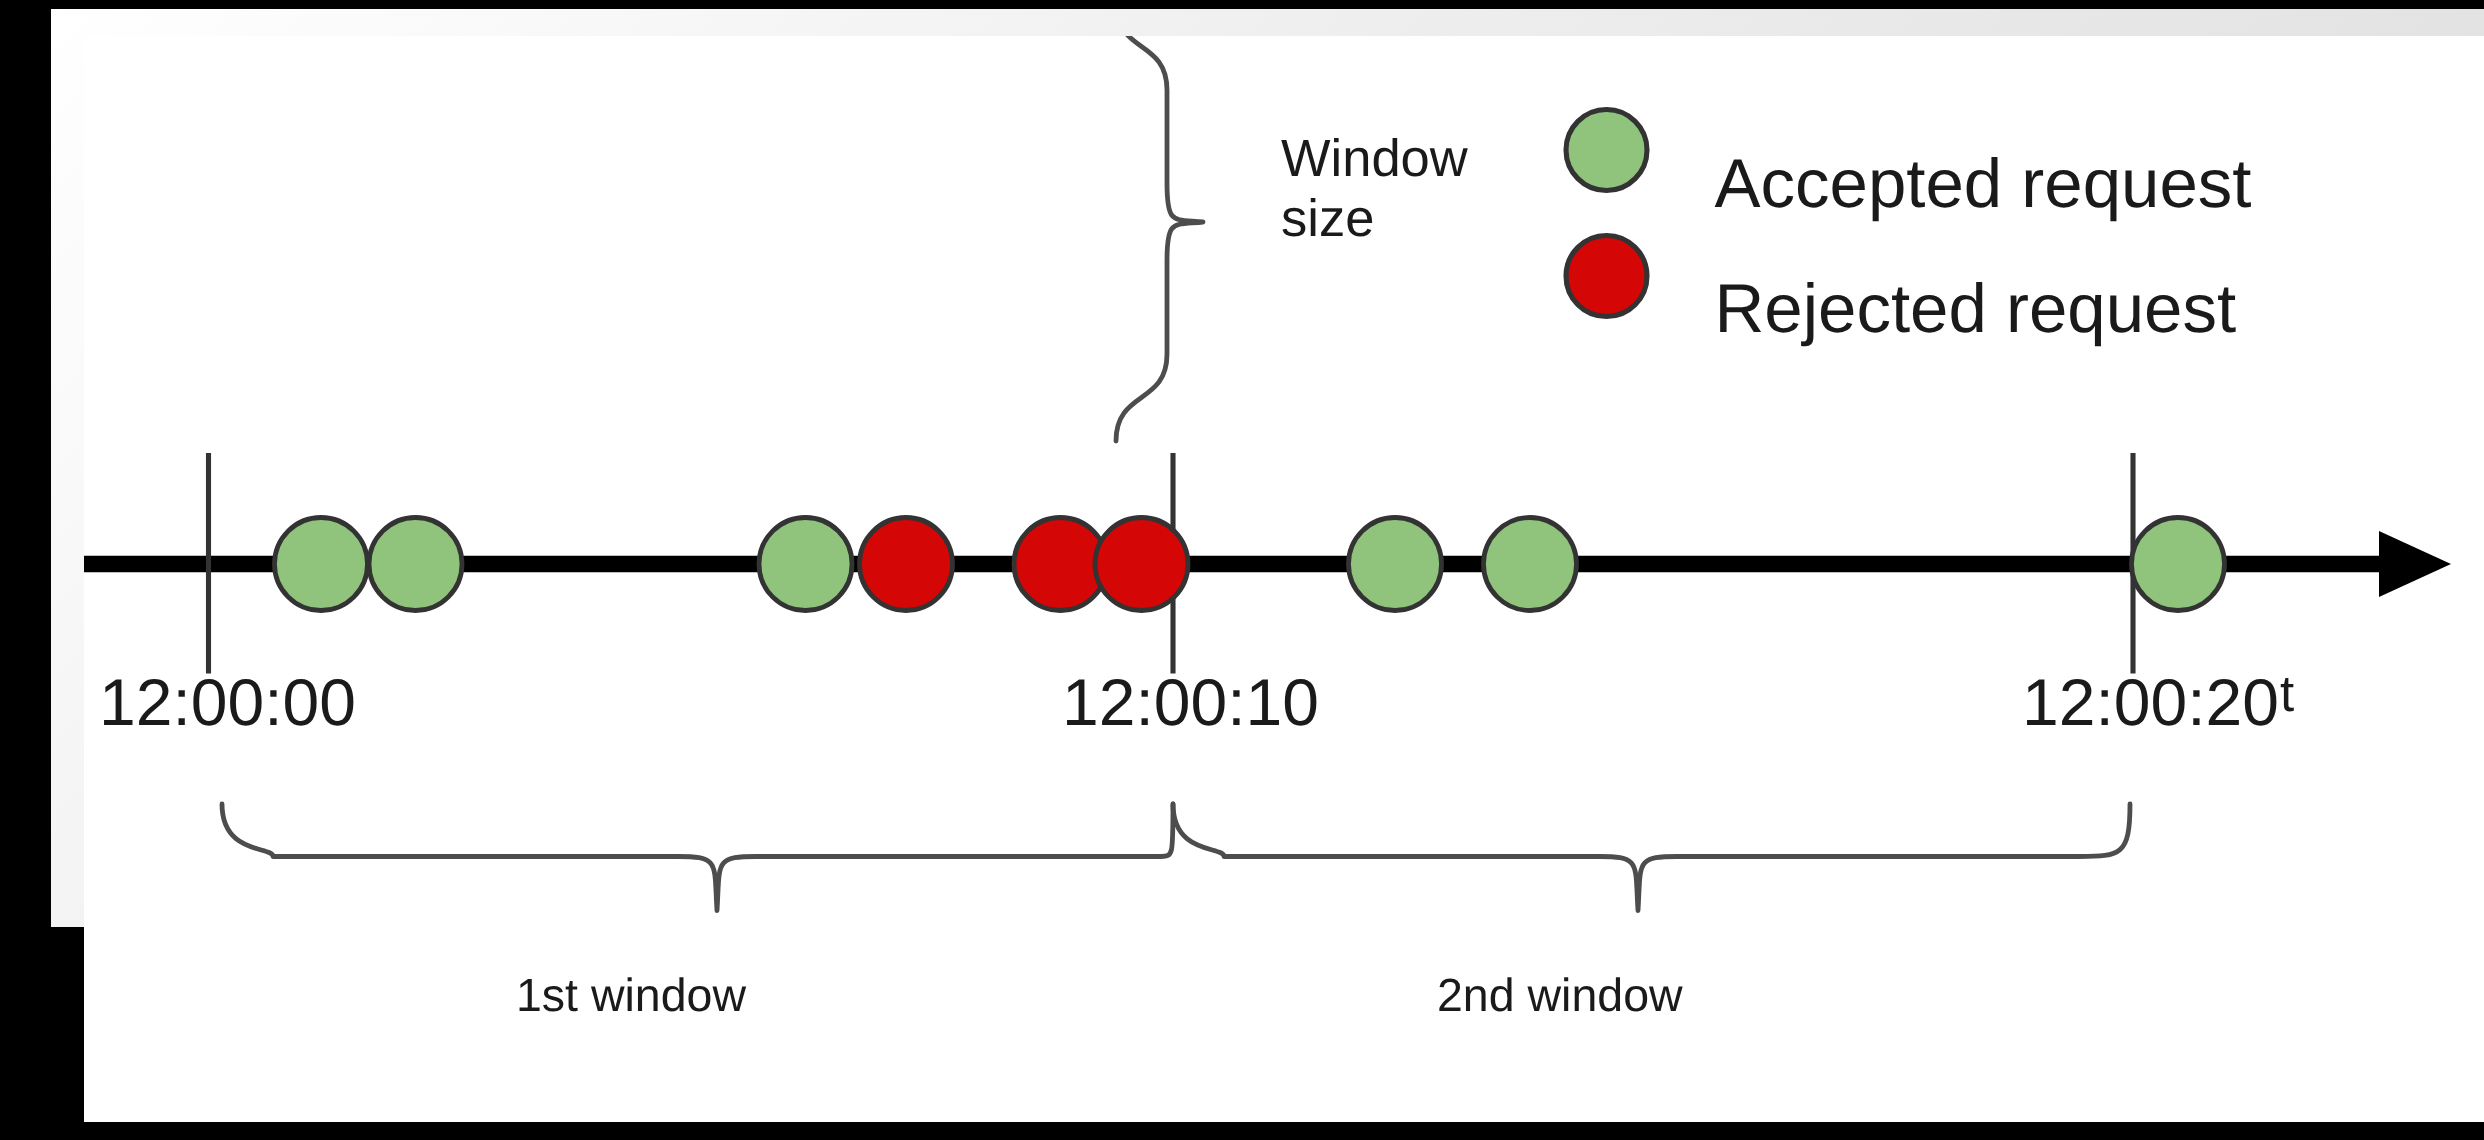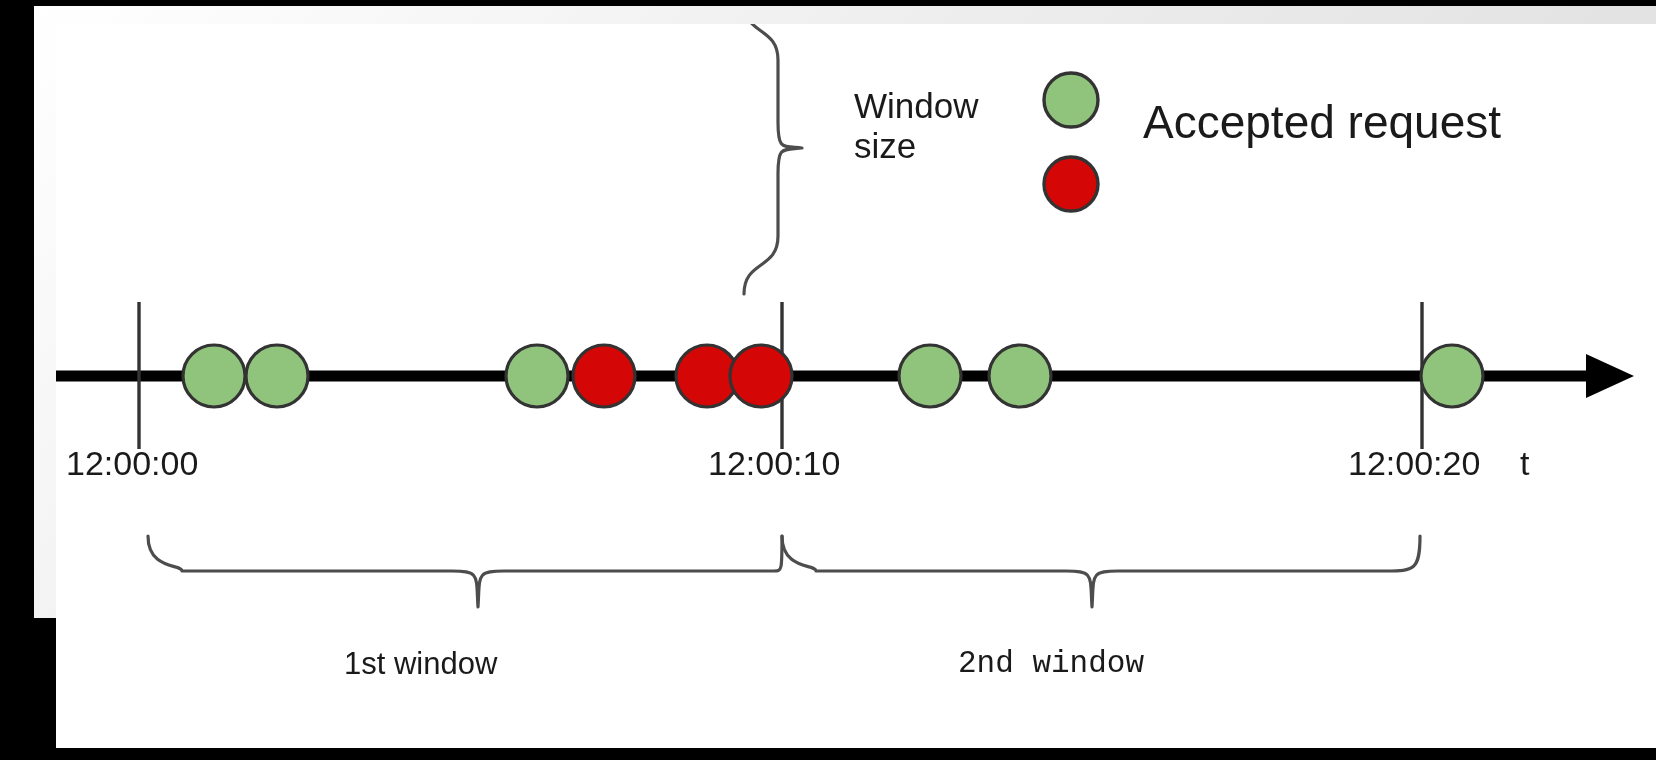--- a/index.html
+++ b/index.html
@@ -67,37 +67,37 @@
     left: 798px;
     top: 62px;
   }
   .legend-text {
     font-size: 46px;
   }
   .legend-text.accepted { left: 1087px; top: 72px; }
   .legend-text.rejected { left: 1087px; top: 155px; }
 
   .tick-label {
-    font-size: 34px;
+    font-size: 44px;
   }
   .tick-label.t0   { left: 10px;   top: 420px; }
   .tick-label.t10  { left: 652px;  top: 420px; }
   .tick-label.t20  { left: 1292px; top: 420px; }
 
   .axis-var {
     font-size: 34px;
     left: 1464px;
     top: 420px;
   }
 
   .window-label {
     font-size: 31px;
   }
   .window-label.first  { left: 288px; top: 622px; }
-  .window-label.second { left: 902px; top: 622px; font-family: Liberation Mono, monospace; }
+  .window-label.second { left: 902px; top: 622px; }
 </style>
 </head>
 <body>
 
 <div id="frame-outer">
   <div id="frame-bevel">
     <div id="canvas">
 
       <svg class="layer" viewBox="0 0 1612 724">
 
@@ -147,20 +147,21 @@
                  L 1330 547
                  C 1358 547, 1364 546, 1364 512" fill="none" stroke="#4d4d4d" stroke-width="3.2" stroke-linecap="round" stroke-linejoin="round"></path>
       </svg>
 
       <div class="txt label-window-size">
         <div>Window</div>
         <div>size</div>
       </div>
 
       <div class="txt legend-text accepted">Accepted request</div>
+      <div class="txt legend-text rejected">Rejected request</div>
 
       <div class="txt tick-label t0">12:00:00</div>
       <div class="txt tick-label t10">12:00:10</div>
       <div class="txt tick-label t20">12:00:20</div>
 
       <div class="txt axis-var">t</div>
 
       <div class="txt window-label first">1st window</div>
       <div class="txt window-label second">2nd window</div>
 

